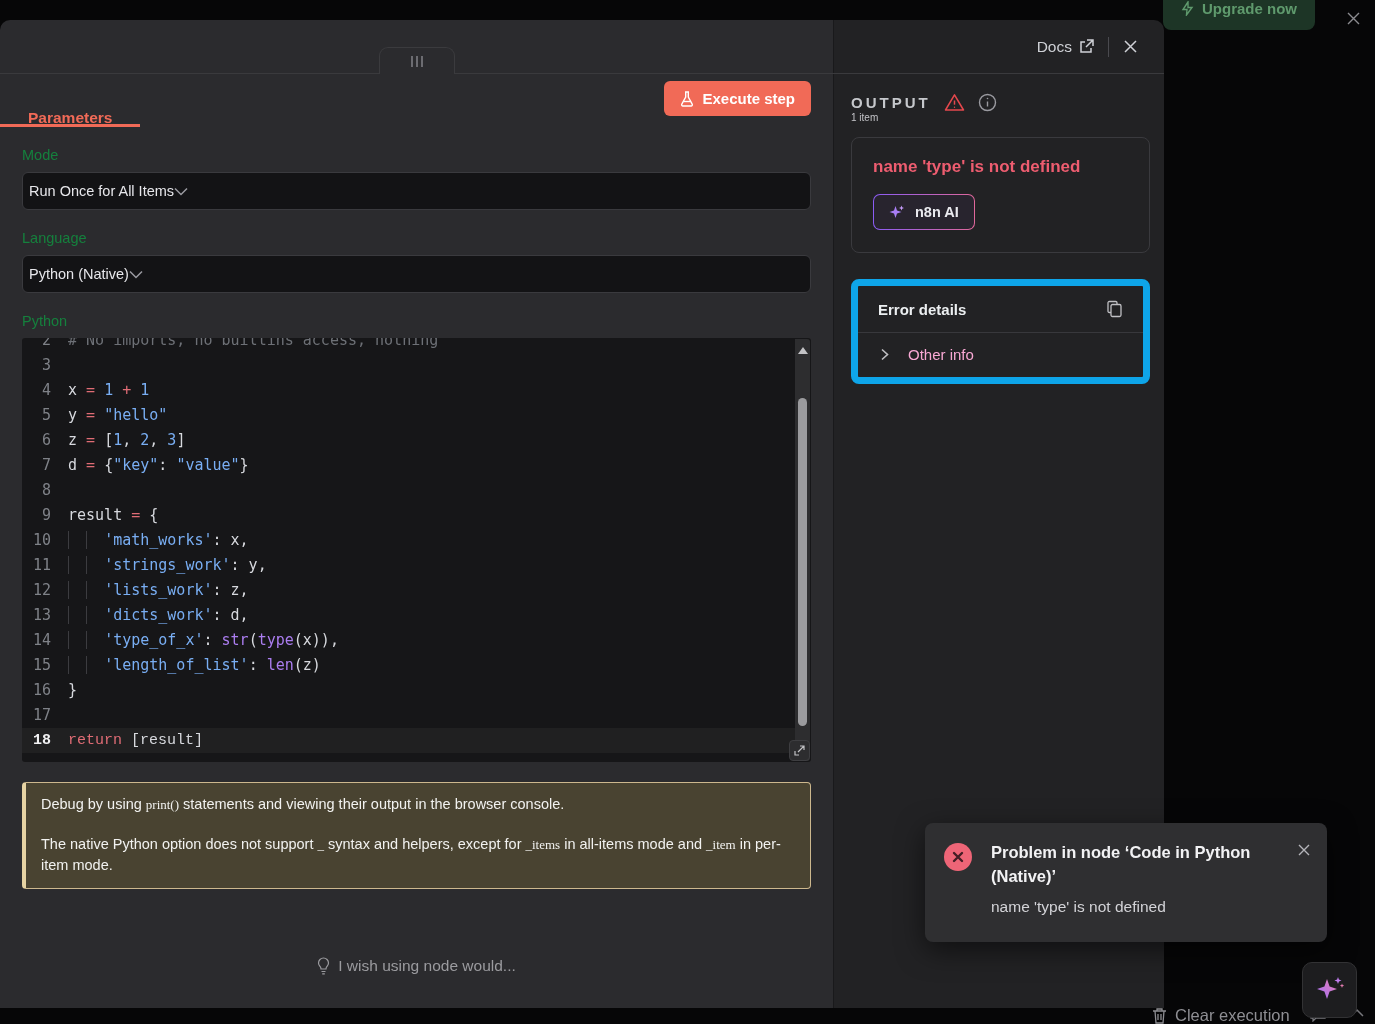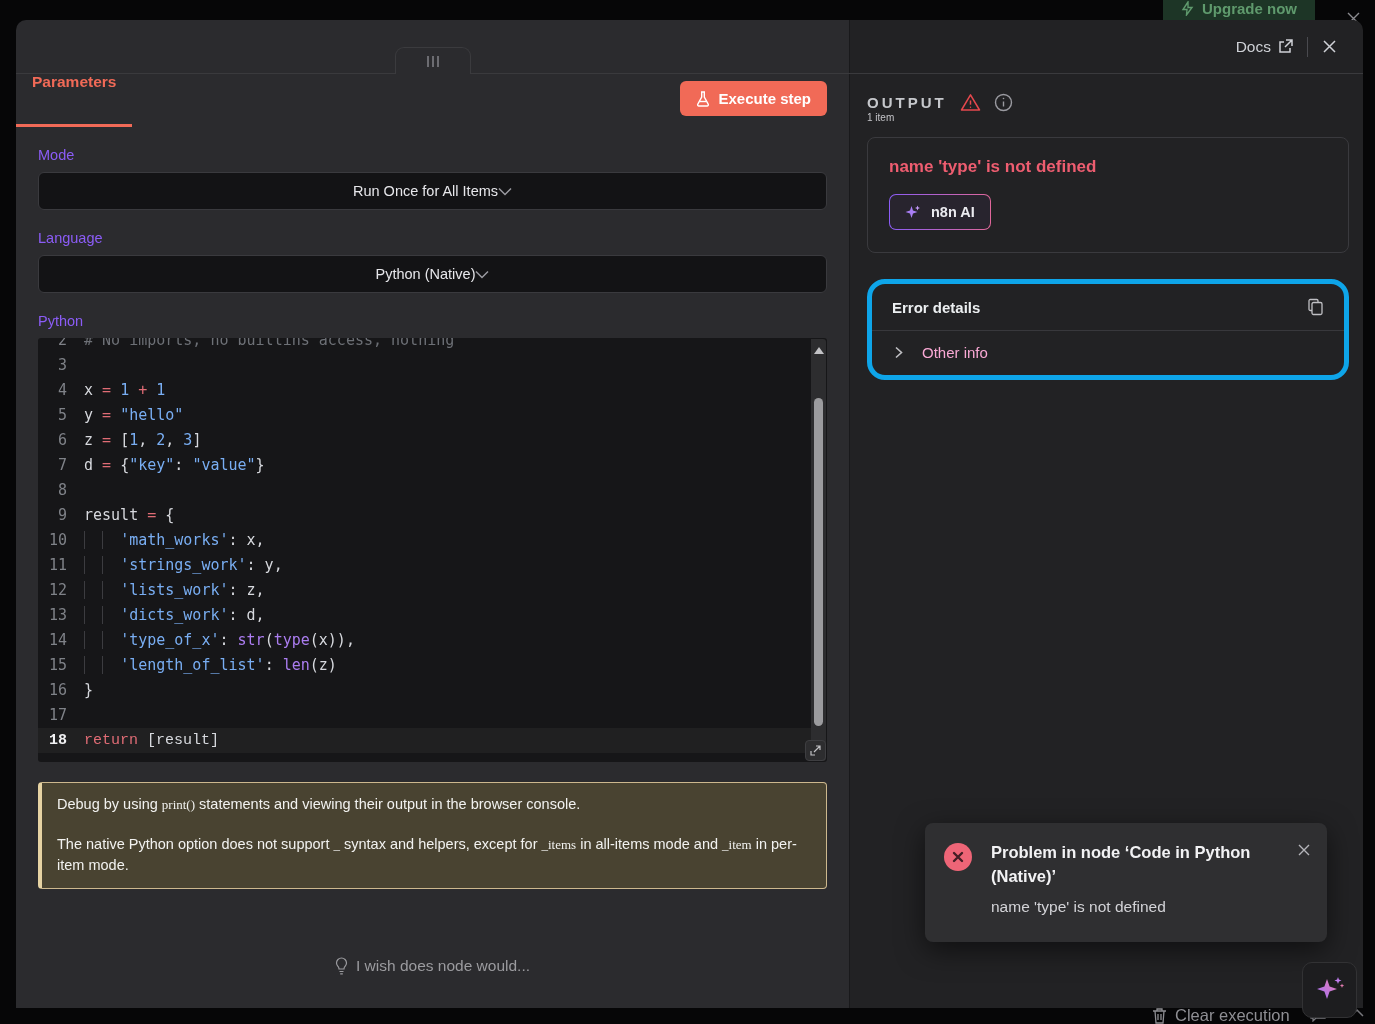--- a/index.html
+++ b/index.html
@@ -21,21 +21,21 @@
   }
   .bg-close { position:absolute; left:1346px; top:11px; z-index:1; color:#8b8b90; font-size:17px; }
   .bg-clear {
     position:absolute; left:1152px; top:1006px; z-index:1;
     display:flex; align-items:center; gap:8px; color:#8e8e93; font-size:16.5px;
   }
   .bg-corner-icons { position:absolute; left:1310px; top:1008px; z-index:1; display:flex; gap:24px; color:#77777c; }
 
   
   .modal {
-    position:absolute; left:16px; top:20px; width:1347px; height:988px;
+    position:absolute; left:0; top:20px; width:1164px; height:988px;
     border-radius:10px 10px 0 0; z-index:10; overflow:visible;
   }
   .modal-bg-left  { position:absolute; left:0; top:0; width:833px; height:100%; background:#2b2b2e; border-radius:10px 0 0 0; }
   .modal-bg-right { position:absolute; left:834px; top:0; right:0; height:100%; background:#222224; border-radius:0 10px 0 0; }
   .panel-divider  { position:absolute; left:833px; top:0; width:1px; height:100%; background:#19191b; }
   .modal-header-border { position:absolute; left:0; top:53px; width:100%; height:1px; background:#3a3a3d; }
 
   .drag-tab {
     position:absolute; left:379px; top:27px; width:76px; height:27px;
     background:#2b2b2e; border:1px solid #3b3b3e; border-bottom:none;
@@ -49,38 +49,38 @@
     display:flex; align-items:center; padding-right:26px; gap:14px;
   }
   .docs-link { display:flex; align-items:center; gap:7px; color:#cfd1d6; font-size:15.5px; cursor:pointer; }
   .hdr-divider { width:1px; height:20px; background:#4a4a4f; }
   .hdr-close { color:#cfd1d6; }
 
   
   .left-panel { position:absolute; left:0; top:53px; width:833px; bottom:0; z-index:2; }
 
   .tabs-row { position:relative; height:54px; display:flex; }
-  .tab { display:flex; align-items:flex-start; padding:0 16px; font-size:15.5px; font-weight:700; color:#c9cbd0; position:relative; cursor:pointer; }
+  .tab { display:flex; align-items:flex-end; padding:0 28px; font-size:15.5px; font-weight:700; color:#c9cbd0; position:relative; cursor:pointer; }
   .tab.active { color:#f16a57; }
   .tab.active::after { content:""; position:absolute; left:0; right:0; bottom:0; height:3px; background:#f16a57; }
 
   .execute-btn {
     position:absolute; right:22px; top:8px; height:35px;
     background:#f16a57; border:none; border-radius:6px;
     display:flex; align-items:center; gap:8px; padding:0 16px;
     color:#fff; font-size:15px; font-weight:700; cursor:pointer;
     font-family:"Liberation Sans", sans-serif;
   }
 
   .fields { padding:0 22px; }
-  .field-label { margin-top:20px; margin-bottom:9px; font-size:14.5px; color:#8b5cf6; }
+  .field-label { margin-top:20px; margin-bottom:9px; font-size:14.5px; color:#15803d; }
   .select-box {
     height:38px; background:#131315; border:1px solid #3a3a3e; border-radius:6px;
-    display:flex; align-items:center; justify-content:center;
-    padding:0 26px; font-size:14.5px; color:#e7e7eb; cursor:pointer;
+    display:flex; align-items:center; justify-content:flex-start;
+    padding:0 6px; font-size:14.5px; color:#e7e7eb; cursor:pointer;
   }
   .select-box .chev { color:#9a9aa0; }
 
   
   .code-editor {
     position:relative; margin-top:7px; height:424px;
     background:#161618; border-radius:3px; overflow:hidden;
     font-family:"DejaVu Sans Mono", monospace; font-size:15px; line-height:25px;
   }
   .code-scroll { position:absolute; inset:0 16px 0 0; overflow:hidden; }
@@ -140,21 +140,21 @@
 
   .error-card { margin-top:14px; border:1px solid #3a3a3e; border-radius:8px; padding:19px 21px 22px 21px; }
   .error-message { color:#ee5d70; font-size:17px; font-weight:600; }
   .ai-btn-wrap { margin-top:17px; display:inline-block; background:linear-gradient(90deg,#8b5cf6,#e0679a); padding:1px; border-radius:7px; cursor:pointer; }
   .ai-btn {
     height:34px; background:#28242e; border-radius:6px;
     display:flex; align-items:center; gap:9px; padding:0 15px;
     color:#eaeaef; font-size:14.5px; font-weight:600;
   }
 
-  .details-card { margin-top:26px; border:5px solid #0ea5e9; border-radius:18px; }
+  .details-card { margin-top:26px; border:7px solid #0ea5e9; border-radius:8px; }
   .details-header { display:flex; align-items:center; justify-content:space-between; padding:14px 20px; }
   .details-title { font-size:15px; font-weight:700; color:#eceff1; }
   .details-divider { height:1px; background:#38383c; }
   .details-row { display:flex; align-items:center; gap:19px; padding:13px 20px 14px 23px; cursor:pointer; }
   .details-row .label { font-size:15px; color:#f9a8d4; }
 
   
   .toast {
     position:absolute; left:925px; top:823px; width:402px; min-height:119px; z-index:20;
     background:#2f2f31; border-radius:8px; box-shadow:0 8px 28px rgba(0,0,0,0.55);
@@ -306,21 +306,21 @@
         <p>
           <span>The native Python option does not support </span><span class="mono">_</span><span> syntax and helpers, except for </span><span class="mono">_items</span><span> in all-items mode and </span><span class="mono">_item</span><span> in per-item mode.</span>
         </p>
       </div>
 
       <div class="wish-row">
         <svg width="13" height="18" viewBox="0 0 13 18" fill="none" stroke="#9b9b9f" stroke-width="1.2">
             <path d="M6.5 1a5 5 0 0 0-5 5c0 2 1.2 3 1.9 4 .5.7.6 1.4.6 2h5c0-.6.1-1.3.6-2 .7-1 1.9-2 1.9-4a5 5 0 0 0-5-5z"></path>
             <path d="M4.5 14.5h4M5.2 16.8h2.6"></path>
           </svg>
-        <span>I wish does node would...</span>
+        <span>I wish using node would...</span>
       </div>
     </div>
   </div>
 
   <div class="right-panel">
     <div class="output-header">
       <span class="output-title">OUTPUT</span>
       <svg width="21" height="19" viewBox="0 0 21 19" fill="none" stroke="#e5484d" stroke-width="1.5">
           <path d="M10.5 1.8 1.5 17h18z" stroke-linejoin="round"></path>
           <path d="M10.5 7.5v4.2"></path>

